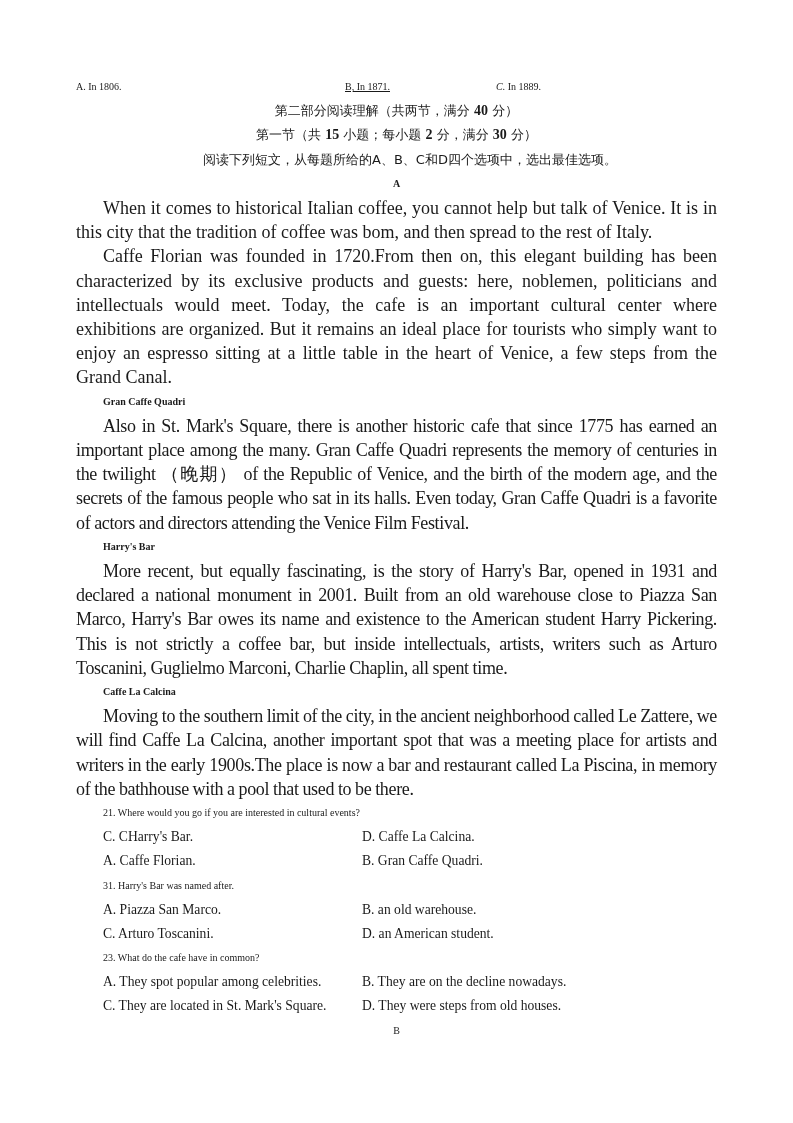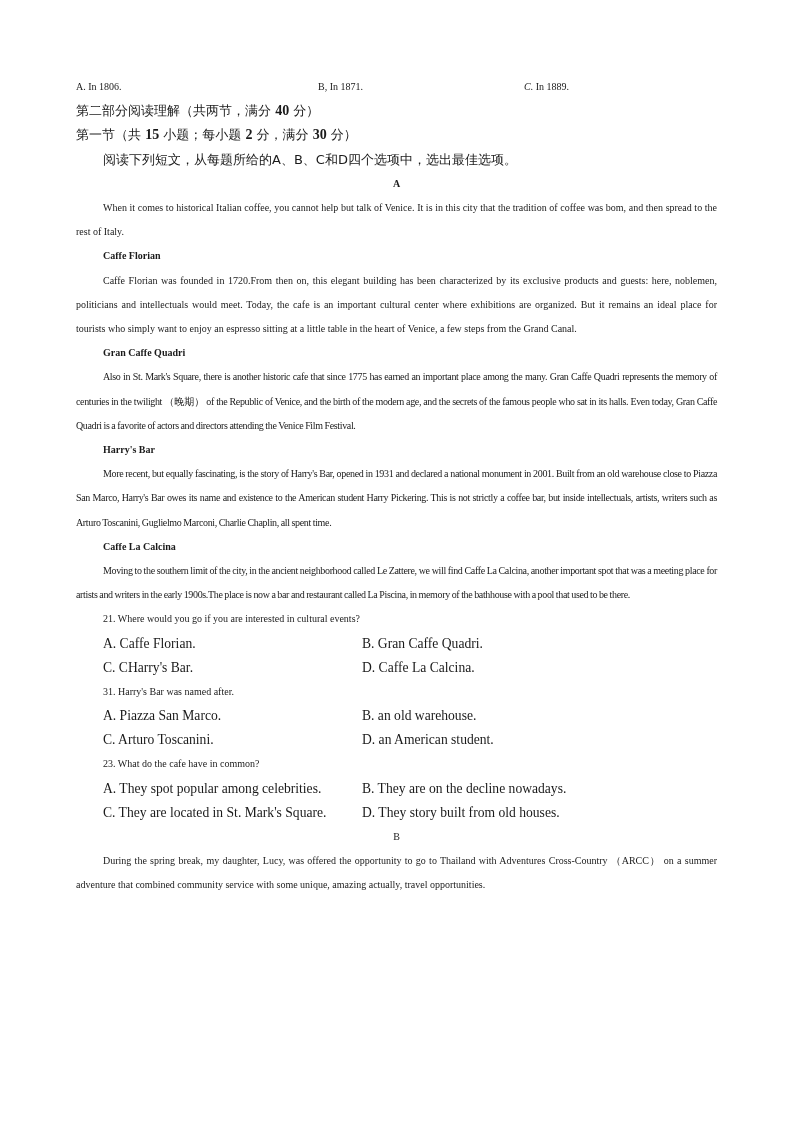--- a/index.html
+++ b/index.html
@@ -1,32 +1,32 @@
 <!DOCTYPE html>
 <html><head>
 <meta charset="utf-8">
 <style>
   html, body { margin: 0; padding: 0; background: #ffffff; }
   body { width: 793px; height: 1123px; position: relative; overflow: hidden;
          font-family: "Liberation Serif", "DejaVu Serif", serif; color: #1a1a1a; }
   .page { position: absolute; left: 76px; top: 75px; width: 641px; }
   .line { height: 24.2px; line-height: 24.2px; font-size: 10px; white-space: nowrap; position: relative; }
-  .para { font-size: 10px; line-height: 24.2px; text-align: justify; text-indent: 27px; }
+  .para { font-size: 18px; line-height: 24.2px; text-align: justify; text-indent: 27px; }
   .para-tight { letter-spacing: -0.35px; word-spacing: -0.3px; }
   .indent { padding-left: 27px; }
   .bold { font-weight: bold; }
   .center { text-align: center; }
-  .cn { font-family: "DejaVu Sans", sans-serif; font-size: 13px; }
+  .cn { font-family: "DejaVu Sans", sans-serif; font-size: 13px; text-align: center; }
   .cn b { font-family: "Liberation Serif", serif; font-size: 14px; }
   .opt-row { display: flex; height: 24.2px; line-height: 24.2px; font-size: 13.6px; padding-left: 27px; }
   .opt-row span { white-space: nowrap; }
   .opt-col1 { width: 259px; }
   .q1-a { position: absolute; left: 0; }
-  .q1-b { position: absolute; left: 242px; }
-  .q1-c { position: absolute; left: 448px; }
+  .q1-b { position: absolute; left: 269px; text-decoration: underline; }
+  .q1-c { position: absolute; left: 420px; }
   .ital { font-style: italic; }
 </style>
 </head>
 <body>
 
 <div class="page">
 
   <div class="line">
     <span class="q1-a">A. In 1806.</span>
     <span class="q1-b">B, In 1871.</span>
@@ -40,59 +40,57 @@
   <div class="line cn">
     <span>第一节（共 </span><b>15</b><span> 小题；每小题 </span><b>2</b><span> 分，满分 </span><b>30</b><span> 分）</span>
   </div>
 
   <div class="line cn indent">阅读下列短文，从每题所给的A、B、C和D四个选项中，选出最佳选项。</div>
 
   <div class="line center bold">A</div>
 
   <div class="para">When it comes to historical Italian coffee, you cannot help but talk of Venice. It is in this city that the tradition of coffee was bom, and then spread to the rest of Italy.</div>
 
-  <div class="line indent bold">Caffe Florian</div>
   <div class="para">Caffe Florian was founded in 1720.From then on, this elegant building has been characterized by its exclusive products and guests: here, noblemen, politicians and intellectuals would meet. Today, the cafe is an important cultural center where exhibitions are organized. But it remains an ideal place for tourists who simply want to enjoy an espresso sitting at a little table in the heart of Venice, a few steps from the Grand Canal.</div>
 
   <div class="line indent bold">Gran Caffe Quadri</div>
   <div class="para para-tight">Also in St. Mark's Square, there is another historic cafe that since 1775 has earned an important place among the many. Gran Caffe Quadri represents the memory of centuries in the twilight （晚期） of the Republic of Venice, and the birth of the modern age, and the secrets of the famous people who sat in its halls. Even today, Gran Caffe Quadri is a favorite of actors and directors attending the Venice Film Festival.</div>
 
   <div class="line indent bold">Harry's Bar</div>
   <div class="para para-tight">More recent, but equally fascinating, is the story of Harry's Bar, opened in 1931 and declared a national monument in 2001. Built from an old warehouse close to Piazza San Marco, Harry's Bar owes its name and existence to the American student Harry Pickering. This is not strictly a coffee bar, but inside intellectuals, artists, writers such as Arturo Toscanini, Guglielmo Marconi, Charlie Chaplin, all spent time.</div>
 
   <div class="line indent bold">Caffe La Calcina</div>
   <div class="para para-tight">Moving to the southern limit of the city, in the ancient neighborhood called Le Zattere, we will find Caffe La Calcina, another important spot that was a meeting place for artists and writers in the early 1900s.The place is now a bar and restaurant called La Piscina, in memory of the bathhouse with a pool that used to be there.</div>
 
   <div class="line indent">21. Where would you go if you are interested in cultural events?</div>
   <div class="opt-row">
+    <span class="opt-col1">C. CHarry's Bar.</span>
+    <span>D. Caffe La Calcina.</span>
+  </div>
+  <div class="opt-row">
     <span class="opt-col1">A. Caffe Florian.</span>
     <span>B. Gran Caffe Quadri.</span>
-  </div>
-  <div class="opt-row">
-    <span class="opt-col1">C. CHarry's Bar.</span>
-    <span>D. Caffe La Calcina.</span>
   </div>
 
   <div class="line indent">31. Harry's Bar was named after.</div>
   <div class="opt-row">
     <span class="opt-col1">A. Piazza San Marco.</span>
     <span>B. an old warehouse.</span>
   </div>
   <div class="opt-row">
     <span class="opt-col1">C. Arturo Toscanini.</span>
     <span>D. an American student.</span>
   </div>
 
   <div class="line indent">23. What do the cafe have in common?</div>
   <div class="opt-row">
     <span class="opt-col1">A. They spot popular among celebrities.</span>
     <span>B. They are on the decline nowadays.</span>
   </div>
   <div class="opt-row">
     <span class="opt-col1">C. They are located in St. Mark's Square.</span>
-    <span>D. They story built from old houses.</span>
+    <span>D. They were steps from old houses.</span>
   </div>
 
   <div class="line center">B</div>
 
-  <div class="para">During the spring break, my daughter, Lucy, was offered the opportunity to go to Thailand with Adventures Cross-Country （ARCC） on a summer adventure that combined community service with some unique, amazing actually, travel opportunities.</div>
 
 </div>
 
 </body></html>

